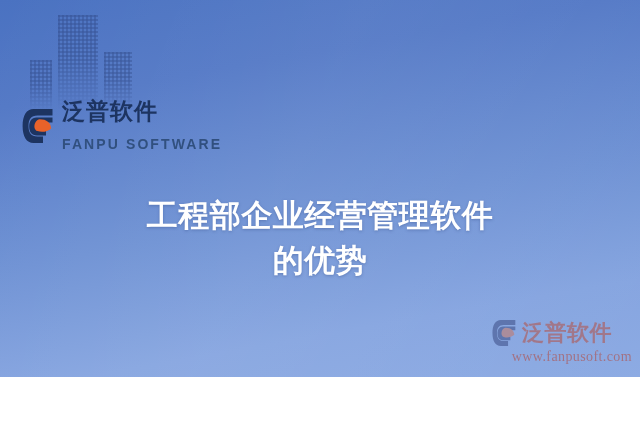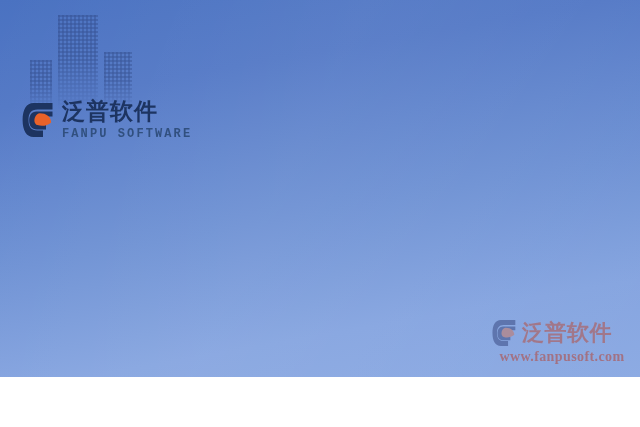--- a/index.html
+++ b/index.html
@@ -81,26 +81,26 @@
     line-height: 1;
   }
   #brand-cn {
     font-size: 23px;
     font-weight: bold;
     color: #1d3461;
     letter-spacing: 1px;
     font-family: "DejaVu Sans", "Liberation Sans", sans-serif;
   }
   #brand-en {
-    margin-top: 5px;
-    font-size: 12px;
+    margin-top: 14px;
+    font-size: 14px;
     font-weight: bold;
     color: #31507f;
     letter-spacing: 2.1px;
-    font-family: Liberation Mono, monospace;
+    font-family: Liberation Sans, sans-serif;
   }
 
   
   #headline {
     position: absolute;
     left: 0;
     right: 0;
     top: 193px;
     text-align: center;
     color: #ffffff;
@@ -136,25 +136,25 @@
     font-size: 22px;
     font-weight: bold;
     color: #b05a55;
     letter-spacing: 0.5px;
     line-height: 1;
     font-family: "DejaVu Sans", "Liberation Sans", sans-serif;
   }
   #watermark-url {
     margin-top: 2px;
     font-size: 14px;
-    font-weight: bold;
+    font-weight: normal;
     color: #b0514c;
     letter-spacing: 0.4px;
     font-family: "Liberation Serif", "DejaVu Serif", serif;
-    text-align: center;
+    text-align: right;
   }
 </style>
 </head>
 <body>
 
 <div id="banner">
 
   <div id="sheen"></div>
 
   <div id="pixel-towers">
@@ -183,20 +183,24 @@
                  C12.2 22.1 11.6 17.6 13.4 14.4
                  C14.4 12.5 15.9 11.2 17.8 11.2 Z" fill="#e8622a"></path>
       </svg>
     </span>
     <span id="brand-wordmark">
       <span id="brand-cn">泛普软件</span>
       <span id="brand-en">FANPU SOFTWARE</span>
     </span>
   </div>
 
+  <div id="headline">
+    <span class="headline-line">工程部企业经营管理软件</span>
+    <span class="headline-line">的优势</span>
+  </div>
 
   <div id="watermark">
     <div id="watermark-row">
       <span id="watermark-mark">
         <svg viewBox="0 0 34 36" width="26" height="28" aria-hidden="true">
           <path d="M11.5 1 L30.5 1 L30.5 7.5 L15.5 7.5
                    C9 7.5 6.5 11.5 6.5 18
                    C6.5 24.5 9 28.5 15.5 28.5
                    L21 28.5 L21 35 L11.5 35
                    C4.5 35 0.6 28.5 0.6 18

